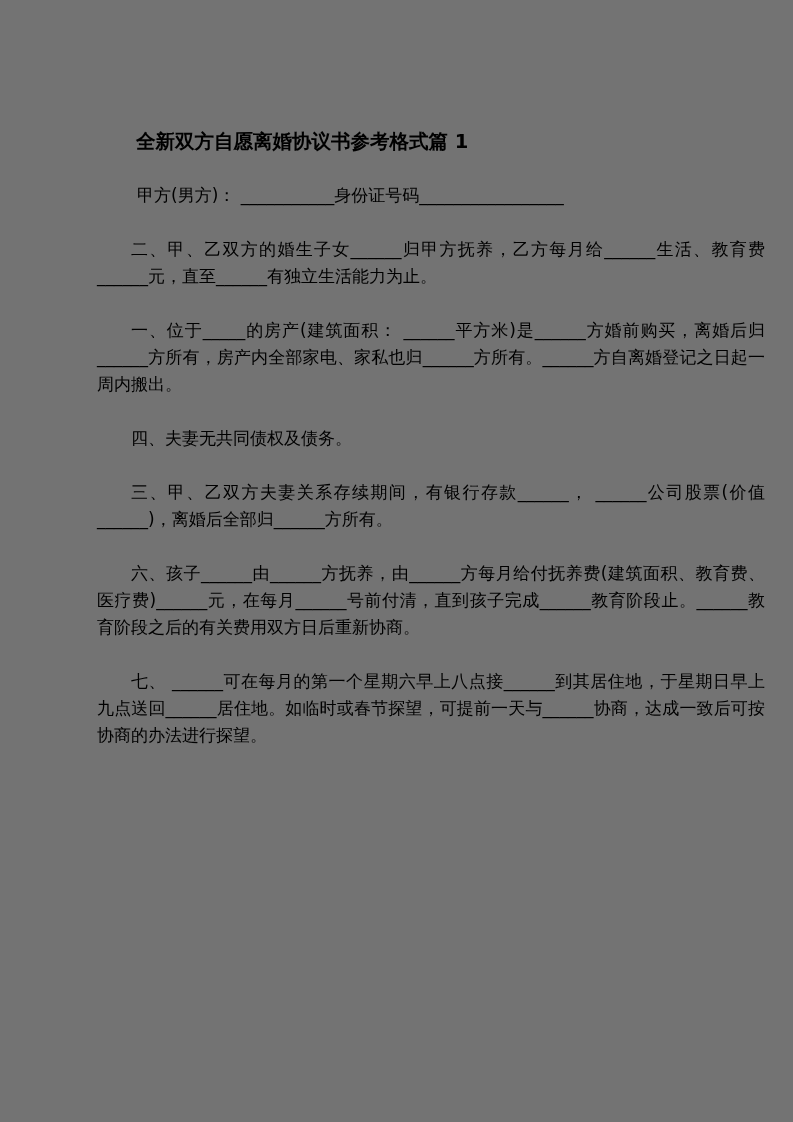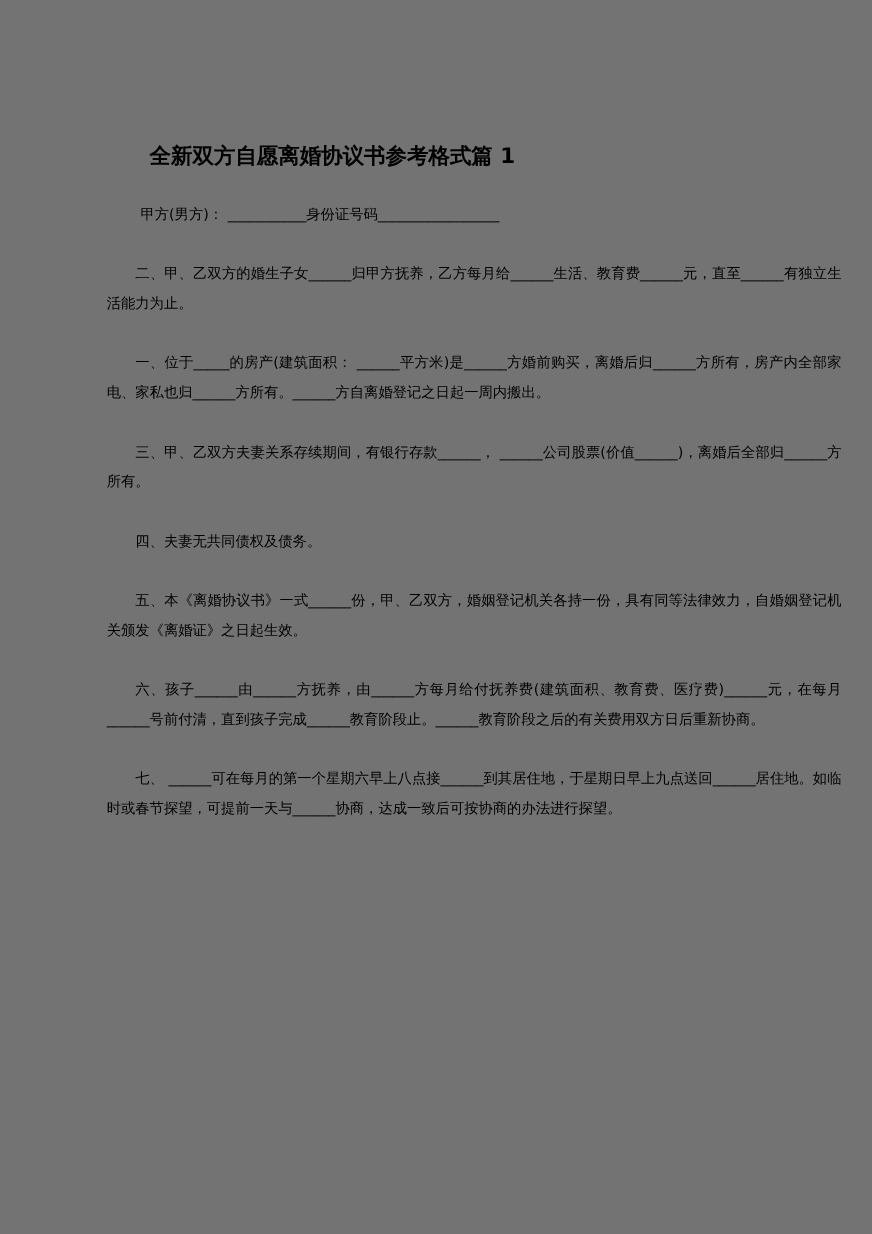--- a/index.html
+++ b/index.html
@@ -20,21 +20,21 @@
   }
   .doc-title {
     font-size: 19.5px;
     line-height: 27px;
     font-weight: bold;
     margin: 0 0 27px 0;
     text-indent: 2em;
     color: #000000;
   }
   .para {
-    font-size: 13px;
+    font-size: 17px;
     line-height: 27px;
     font-weight: normal;
     margin: 0 0 27px 0;
     text-indent: 2em;
     text-align: justify;
     color: #000000;
   }
   .party-line {
     text-indent: 2.36em;
     text-align: left;
@@ -47,22 +47,21 @@
   <h1 class="doc-title">全新双方自愿离婚协议书参考格式篇 1</h1>
 
   <p class="para party-line">甲方(男方)： ___________身份证号码_________________</p>
 
 
 
   <p class="para">二、甲、乙双方的婚生子女______归甲方抚养，乙方每月给______生活、教育费______元，直至______有独立生活能力为止。</p>
 
   <p class="para">一、位于_____的房产(建筑面积： ______平方米)是______方婚前购买，离婚后归______方所有，房产内全部家电、家私也归______方所有。______方自离婚登记之日起一周内搬出。</p>
 
+  <p class="para">四、夫妻无共同债权及债务。</p>
+
   <p class="para">三、甲、乙双方夫妻关系存续期间，有银行存款______， ______公司股票(价值______)，离婚后全部归______方所有。</p>
 
-  <p class="para">四、夫妻无共同债权及债务。</p>
-
-  <p class="para">五、本《离婚协议书》一式______份，甲、乙双方，婚姻登记机关各持一份，具有同等法律效力，自婚姻登记机关颁发《离婚证》之日起生效。</p>
 
   <p class="para">六、孩子______由______方抚养，由______方每月给付抚养费(建筑面积、教育费、医疗费)______元，在每月______号前付清，直到孩子完成______教育阶段止。______教育阶段之后的有关费用双方日后重新协商。</p>
 
   <p class="para">七、 ______可在每月的第一个星期六早上八点接______到其居住地，于星期日早上九点送回______居住地。如临时或春节探望，可提前一天与______协商，达成一致后可按协商的办法进行探望。</p>
 </div>
 
 </body></html>

